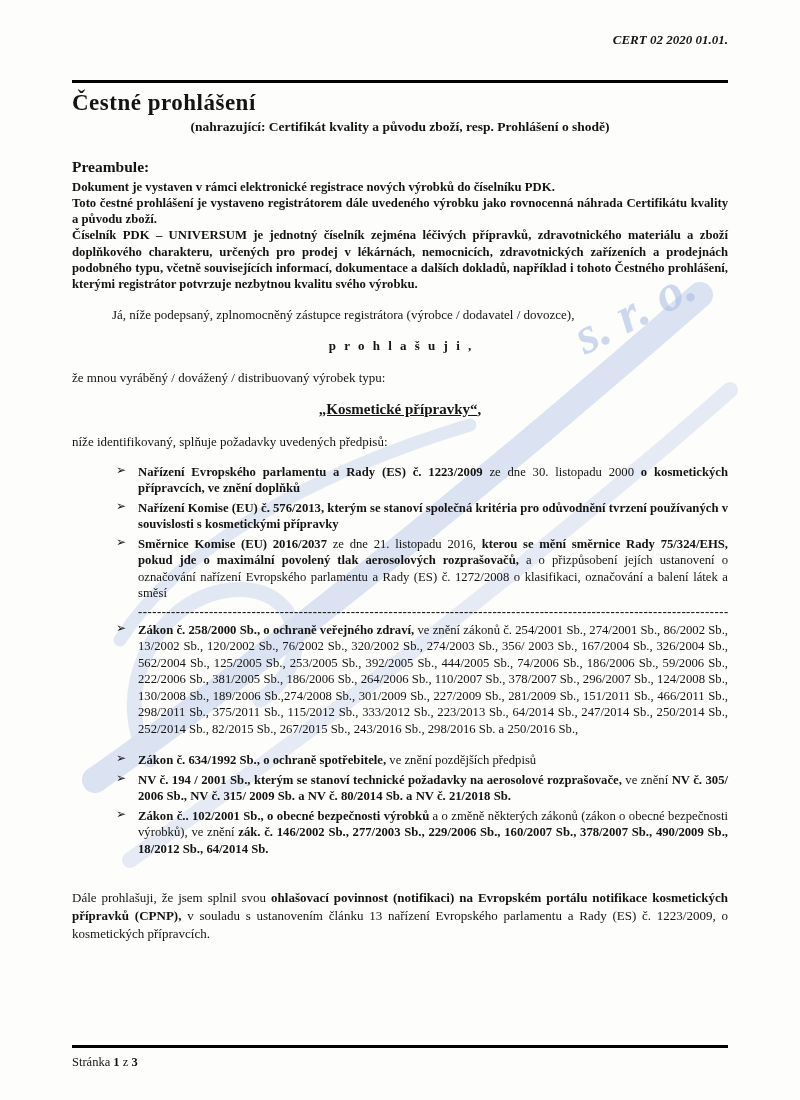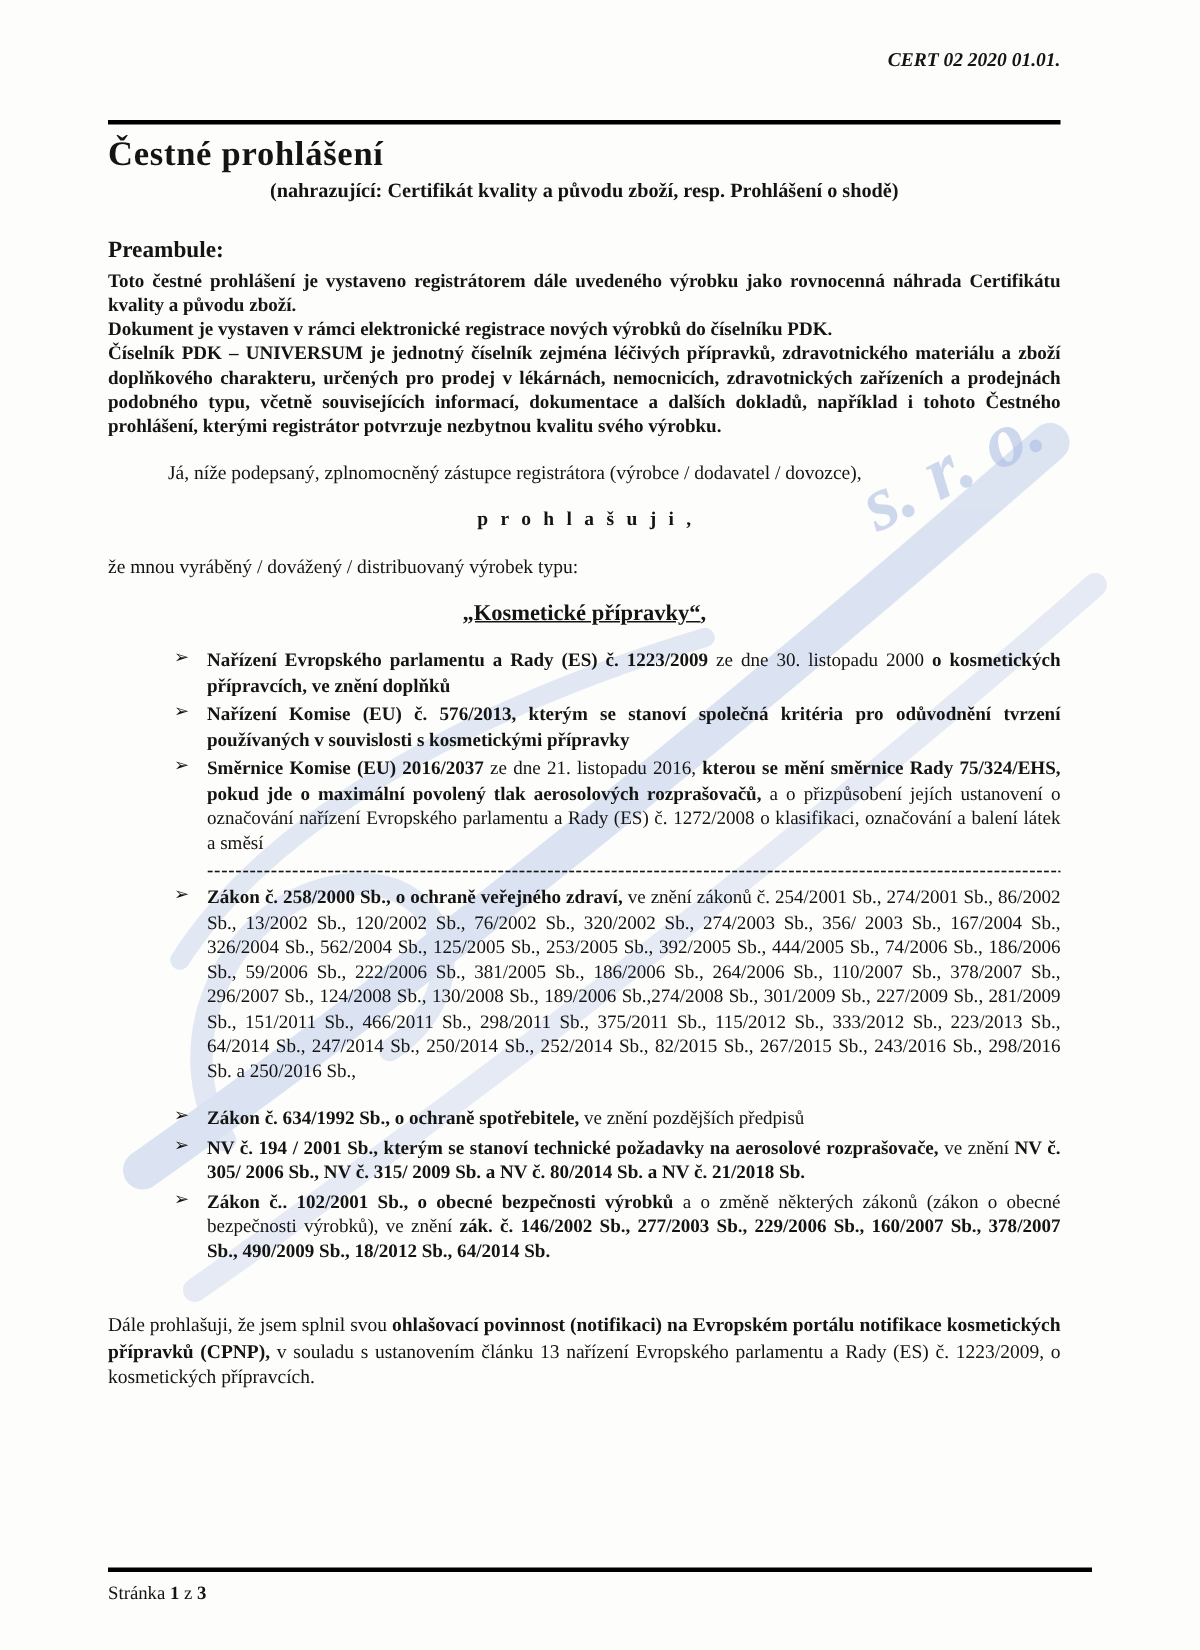--- a/index.html
+++ b/index.html
@@ -3,21 +3,21 @@
 <meta charset="utf-8">
 <style>
   * { box-sizing: border-box; }
   html, body { margin: 0; padding: 0; background: #e9e9e9; }
   .page {
     width: 800px; height: 1100px; position: relative; margin: 0 auto;
     background: #fdfdfb; overflow: hidden;
     font-family: "Liberation Serif", serif; color: #141414;
   }
   .watermark { position: absolute; left: 0; top: 0; z-index: 0; pointer-events: none; }
-  .content { position: relative; z-index: 1; padding: 32px 93px 0 72px; }
+  .content { position: relative; z-index: 1; padding: 32px 72px 0 72px; }
 
   .doc-ref { text-align: right; font-style: italic; font-weight: bold; font-size: 13px; }
   .rule { height: 0; border-top: 3px solid #000; }
   .top-rule { margin-top: 32px; }
 
   .title { margin: 7px 0 0; text-align: left; font-size: 23px; font-weight: bold; letter-spacing: 0.5px; }
   .subtitle { margin-top: 3px; text-align: center; font-weight: bold; font-size: 13.5px; }
 
   .preambule-heading { margin: 23px 0 3px; font-size: 15.5px; font-weight: bold; }
   .preambule p { margin: 0; font-weight: bold; font-size: 12.7px; line-height: 1.27; text-align: justify; }
@@ -61,33 +61,34 @@
 
     <div class="doc-ref">CERT 02 2020 01.01.</div>
 
     <div class="rule top-rule"></div>
 
     <h1 class="title">Čestné prohlášení</h1>
     <div class="subtitle">(nahrazující: Certifikát kvality a původu zboží, resp. Prohlášení o shodě)</div>
 
     <h2 class="preambule-heading">Preambule:</h2>
     <div class="preambule">
+      <p>Dokument je vystaven v rámci elektronické registrace nových výrobků do číselníku PDK.</p>
       <p>Toto čestné prohlášení je vystaveno registrátorem dále uvedeného výrobku jako rovnocenná náhrada Certifikátu kvality a původu zboží.</p>
-      <p>Dokument je vystaven v rámci elektronické registrace nových výrobků do číselníku PDK.</p>
       <p>Číselník PDK – UNIVERSUM je jednotný číselník zejména léčivých přípravků, zdravotnického materiálu a zboží doplňkového charakteru, určených pro prodej v lékárnách, nemocnicích, zdravotnických zařízeních a prodejnách podobného typu, včetně souvisejících informací, dokumentace a dalších dokladů, například i tohoto Čestného prohlášení, kterými registrátor potvrzuje nezbytnou kvalitu svého výrobku.</p>
     </div>
 
     <p class="para indent">Já, níže podepsaný, zplnomocněný zástupce registrátora (výrobce / dodavatel / dovozce),</p>
 
     <div class="para center declare">p r o h l a š u j i ,</div>
 
     <p class="para">že mnou vyráběný / dovážený  / distribuovaný výrobek typu:</p>
 
     <div class="para center product"><span class="u">„Kosmetické přípravky“</span><span>,</span></div>
 
+    <p class="para">níže identifikovaný, splňuje požadavky uvedených předpisů:</p>
 
     <div class="list">
 
       <div class="li">
         <span class="bullet">➢</span>
         <div class="li-text"><span class="b">Nařízení Evropského parlamentu a Rady (ES) č. 1223/2009</span><span> ze dne 30. listopadu 2000 </span><span class="b">o kosmetických přípravcích, ve znění doplňků</span></div>
       </div>
 
       <div class="li">
         <span class="bullet">➢</span>

